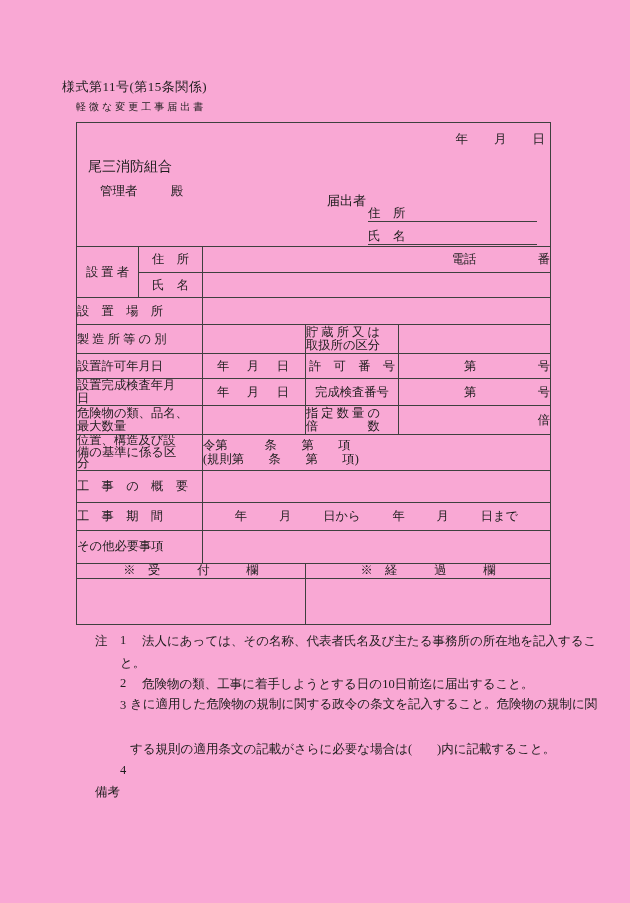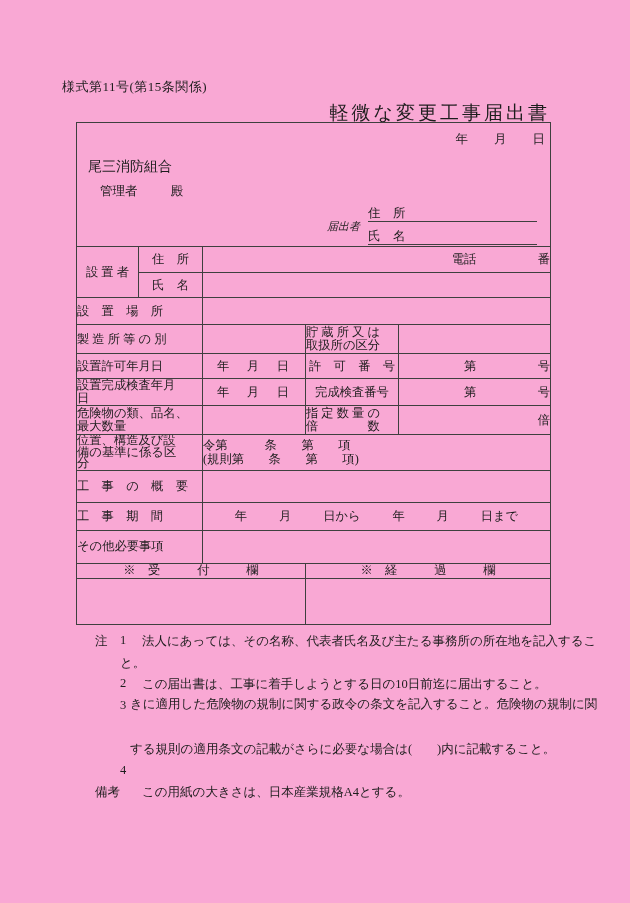--- a/index.html
+++ b/index.html
@@ -2,22 +2,22 @@
 <html><head>
 <meta charset="utf-8">
 <style>
   html,body { margin:0; padding:0; background:#ffffff; }
   .page {
     position:relative; width:630px; height:903px; background:#f9a8d4;
     font-family:"Liberation Serif","DejaVu Serif",serif;
     color:#1d1d1d; overflow:hidden;
   }
   .form-number { position:absolute; left:62px; top:78px; font-size:13px; letter-spacing:0.5px; }
-  .form-title  { position:absolute; left:76px; top:100px; width:474px; text-align:right;
-                 font-size:19px; letter-spacing:3px; }
+  .form-title  { position:absolute; left:76px; top:100px; width:474px; text-align:left;
+                 font-size:10px; letter-spacing:3px; }
   table.form-table {
     position:absolute; left:76px; top:122px; width:474px;
     border-collapse:collapse; table-layout:fixed;
     font-size:12.3px; color:#1d1d1d;
   }
   .form-table td { border:1px solid #3f3f3f; vertical-align:middle; padding:0; overflow:hidden; }
   .lbl-c { text-align:center; }
   .lbl-l { text-align:left; padding-left:9px; padding-right:2px; }
   .pre   { white-space:pre-line; line-height:13px; }
   .pre3  { white-space:pre-line; line-height:11.6px; }
@@ -29,21 +29,21 @@
   .ymd .flex { padding:0 16px 0 14px; }
   .period-flex { justify-content:space-evenly; }
   .rei { text-align:left; padding-left:26px; line-height:14px; white-space:pre-line; }
   .sec-hd { text-align:center; line-height:13px; }
   
   td.hdr { position:relative; vertical-align:top; }
   .hd-date { position:absolute; top:8px; right:5px; display:flex; gap:26px; font-size:12.5px; }
   .hd-org  { position:absolute; left:11px; top:35px; font-size:14px; }
   .hd-mgr  { position:absolute; left:23px; top:60px; font-size:12.5px; }
   .hd-mgr .dono { margin-left:30px; }
-  .hd-app  { position:absolute; left:250px; top:96px; font-size:11px;font-style:italic; }
+  .hd-app  { position:absolute; left:250px; top:69px; font-size:13px; }
   .hd-line { position:absolute; left:291px; width:169px; height:16px; border-bottom:1px solid #3f3f3f; font-size:12.5px; }
   .hd-line1 { top:82px; }
   .hd-line2 { top:105px; }
   
   .notes { position:absolute; left:0; top:0; width:630px; font-size:12.5px; }
   .nl { position:absolute; width:630px; height:20px; }
   .nl span { position:absolute; white-space:nowrap; }
   .pa { left:95px; } .pb { left:120px; } .pc { left:142px; } .pd { left:130px; }
   .y1{top:633px}.y2{top:655px}.y3{top:676px}.y4{top:698px}
   .y5{top:696px}.y6{top:741px}.y7{top:763px}.y8{top:784px}
@@ -193,33 +193,32 @@
     <div class="nl y1">
       <span class="pa">注</span>
       <span class="pb">1</span>
       <span class="pc">法人にあっては、その名称、代表者氏名及び主たる事務所の所在地を記入するこ</span>
     </div>
     <div class="nl y2">
       <span class="pb">と。</span>
     </div>
     <div class="nl y3">
       <span class="pb">2</span>
-      <span class="pc">この届出書は、工事に着手しようとする日の10日前迄に届出すること。</span>
+      <span class="pc">危険物の類、工事に着手しようとする日の10日前迄に届出すること。</span>
     </div>
     <div class="nl y4">
       <span class="pb">3</span>
     </div>
     <div class="nl y5">
       <span class="pd">きに適用した危険物の規制に関する政令の条文を記入すること。危険物の規制に関</span>
     </div>
     <div class="nl y6">
       <span class="pd">する規則の適用条文の記載がさらに必要な場合は(　　)内に記載すること。</span>
     </div>
     <div class="nl y7">
       <span class="pb">4</span>
     </div>
     <div class="nl y8">
       <span class="pa">備考</span>
-      <span class="pc">この用紙の大きさは、日本産業規格A4とする。</span>
     </div>
   </div>
 
 </div>
 
 </body></html>

